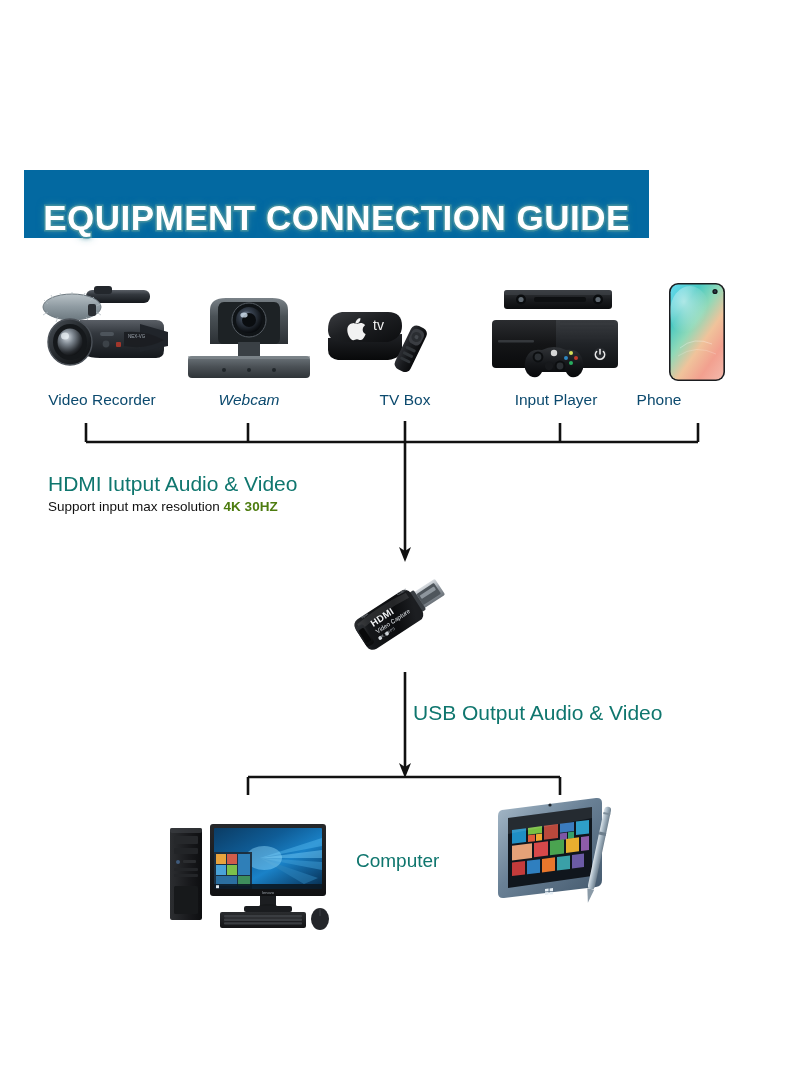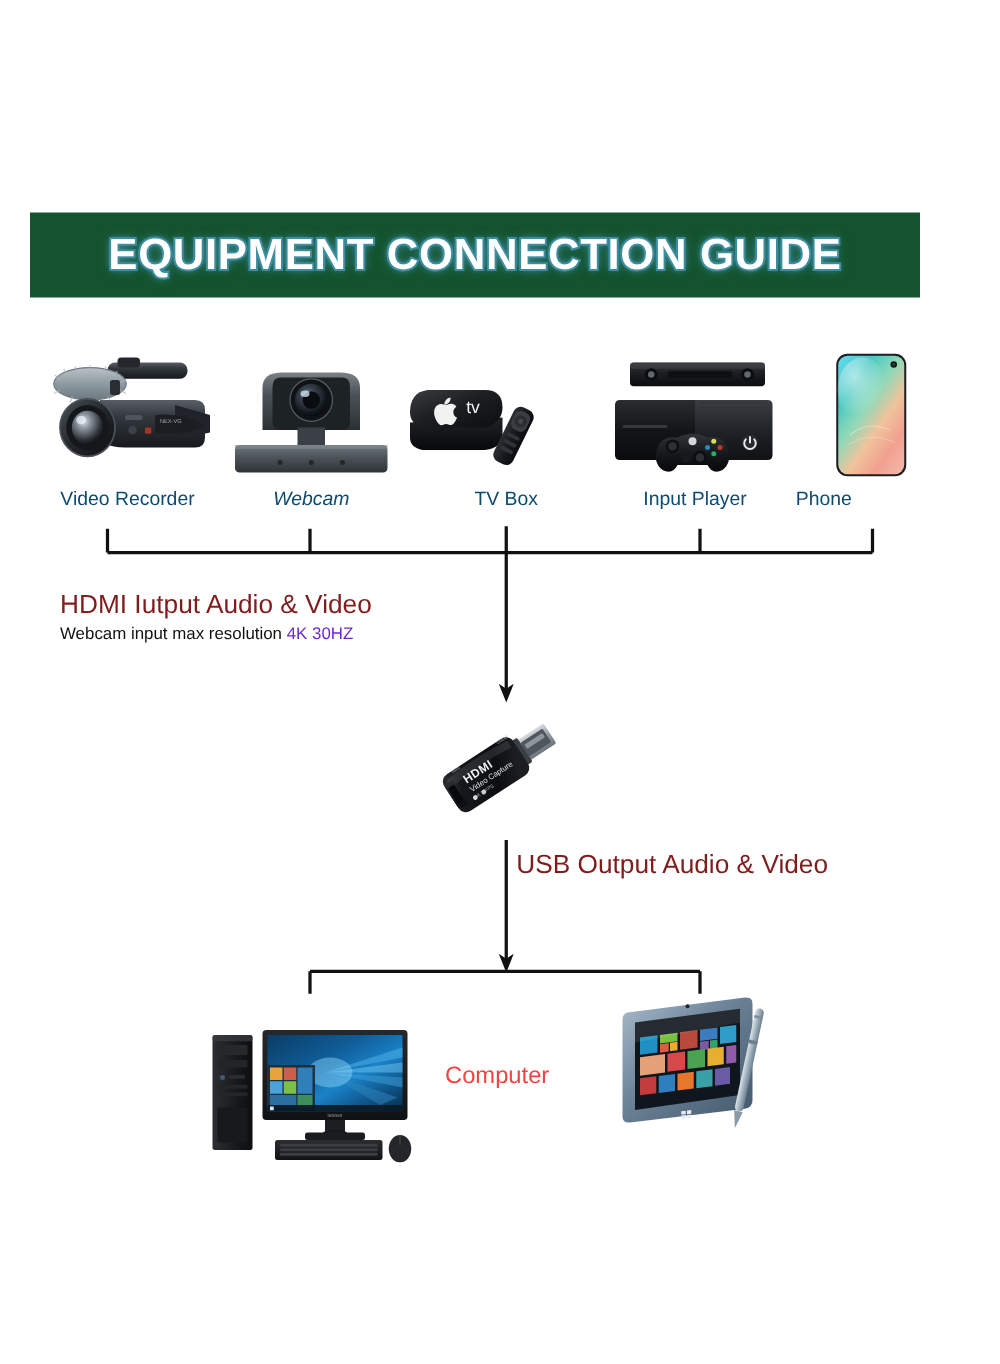--- a/index.html
+++ b/index.html
@@ -20,25 +20,25 @@
     left: 0; top: 0;
     width: 800px;
     height: 1091px;
   }
 
   
   #title-banner {
     position: absolute;
     left: 24px;
     top: 170px;
-    width: 712px;
+    width: 625px;
     height: 68px;
-    background: #14532d;
+    background: #0369a1;
     display: flex;
-    align-items: center;
+    align-items: flex-end;
     justify-content: center;
   }
   #title-text {
     font-family: "Liberation Sans", sans-serif;
     font-size: 35px;
     font-weight: bold;
     letter-spacing: 0.5px;
     color: #ffffff;
     white-space: nowrap;
     -webkit-text-stroke: 3.2px #3f8ea0;
@@ -66,49 +66,49 @@
     left: 0; top: 0;
     width: 800px;
     height: 1091px;
     pointer-events: none;
   }
 
   
   .flow-block { position: absolute; }
   .flow-title {
     font-size: 21px;
-    color: #7f1d1d;
+    color: #0f766e;
     white-space: nowrap;
     line-height: 1.15;
   }
   .flow-sub {
     font-size: 13.5px;
     color: #111111;
     white-space: nowrap;
     line-height: 1.3;
     margin-top: 2px;
   }
-  .hl { color: #6d28d9; font-weight: normal; }
+  .hl { color: #4d7c0f; font-weight: bold; }
 
   
   #dongle-wrap {
     position: absolute;
     left: 348px;
     top: 556px;
     width: 110px;
     height: 118px;
   }
 
   
   #computer-label {
     position: absolute;
     left: 356px;
     top: 850px;
     font-size: 19px;
-    color: #ef4444;
+    color: #0f766e;
     white-space: nowrap;
   }
 </style>
 </head>
 <body>
 
 <div id="stage">
 
   <div id="title-banner">
     <div id="title-text">EQUIPMENT CONNECTION GUIDE</div>
@@ -386,21 +386,21 @@
     </g>
 
     <path d="M405 562 L399 547 L405 551 L411 547 Z" fill="#111111"></path>
 
     <path d="M405 778 L399 763 L405 767 L411 763 Z" fill="#111111"></path>
   </svg>
 
   <div class="flow-block" style="left:48px; top:472px;">
     <div class="flow-title">HDMI Iutput Audio &amp; Video</div>
     <div class="flow-sub">
-      <span>Webcam input max resolution </span><span class="hl">4K 30HZ</span>
+      <span>Support input max resolution </span><span class="hl">4K 30HZ</span>
     </div>
   </div>
 
   <div id="dongle-wrap">
     <svg width="110" height="118" viewBox="0 0 110 118">
       <defs>
         <linearGradient id="gDongle" x1="0" y1="0" x2="1" y2="0.2">
           <stop offset="0" stop-color="#2e3033"></stop>
           <stop offset="0.25" stop-color="#15171a"></stop>
           <stop offset="0.7" stop-color="#0c0d0f"></stop>
@@ -437,21 +437,21 @@
         <text x="24" y="53" font-family="Liberation Sans, sans-serif" font-size="9.5" font-weight="bold" fill="#f0f2f4" letter-spacing="0.4">HDMI</text>
         <text x="24" y="61" font-family="Liberation Sans, sans-serif" font-size="6.2" fill="#e2e6ea">Video Capture</text>
         <text x="24" y="67" font-family="Liberation Sans, sans-serif" font-size="3.8" fill="#aeb5bb">4K 30FPS</text>
 
         <text x="19" y="40" font-family="Liberation Sans, sans-serif" font-size="3.4" fill="#9aa1a8">Input</text>
         <text x="62" y="40" font-family="Liberation Sans, sans-serif" font-size="3.4" fill="#9aa1a8">Output</text>
       </g>
     </svg>
   </div>
 
-  <div class="flow-block" style="left:413px; top:680px;">
+  <div class="flow-block" style="left:413px; top:701px;">
     <div class="flow-title">USB Output Audio &amp; Video</div>
   </div>
 
   <div class="device-img" style="left:168px; top:812px; width:172px; height:118px;">
     <svg width="172" height="118" viewBox="0 0 172 118">
       <defs>
         <linearGradient id="gTower" x1="0" y1="0" x2="1" y2="0">
           <stop offset="0" stop-color="#2c2e31"></stop>
           <stop offset="0.6" stop-color="#18191c"></stop>
           <stop offset="1" stop-color="#0d0e10"></stop>

